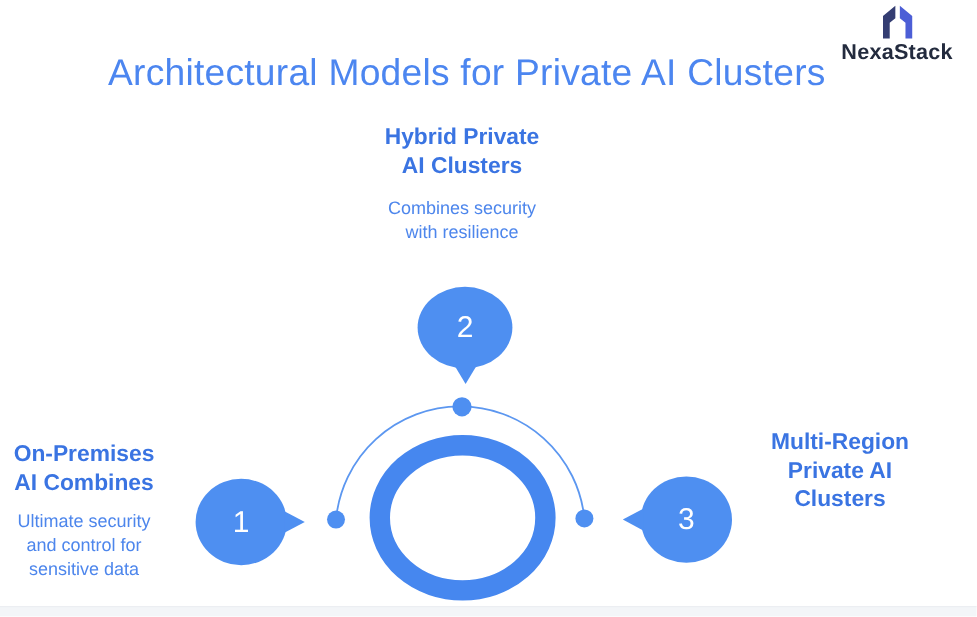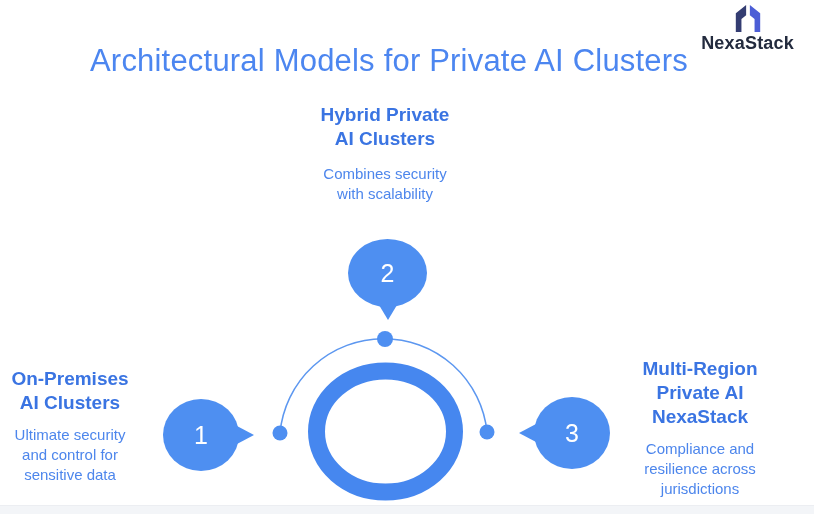--- a/index.html
+++ b/index.html
@@ -103,36 +103,33 @@
     <span class="tail"></span>
     <span class="num">2</span>
   </div>
   <div class="bubble bubble-3">
     <span class="tail"></span>
     <span class="num">3</span>
   </div>
 
   <div class="group group-left">
     <h2>On-Premises
-AI Clusters</h2>
+AI Combines</h2>
     <p>Ultimate security
 and control for
 sensitive data</p>
   </div>
 
   <div class="group group-top">
     <h2>Hybrid Private
 AI Clusters</h2>
     <p>Combines security
-with scalability</p>
+with resilience</p>
   </div>
 
   <div class="group group-right">
     <h2>Multi-Region
 Private AI
-NexaStack</h2>
-    <p>Compliance and
-resilience across
-jurisdictions</p>
+Clusters</h2>
   </div>
 
   <div class="bottom-strip"></div>
 </div>
 
 </body></html>

